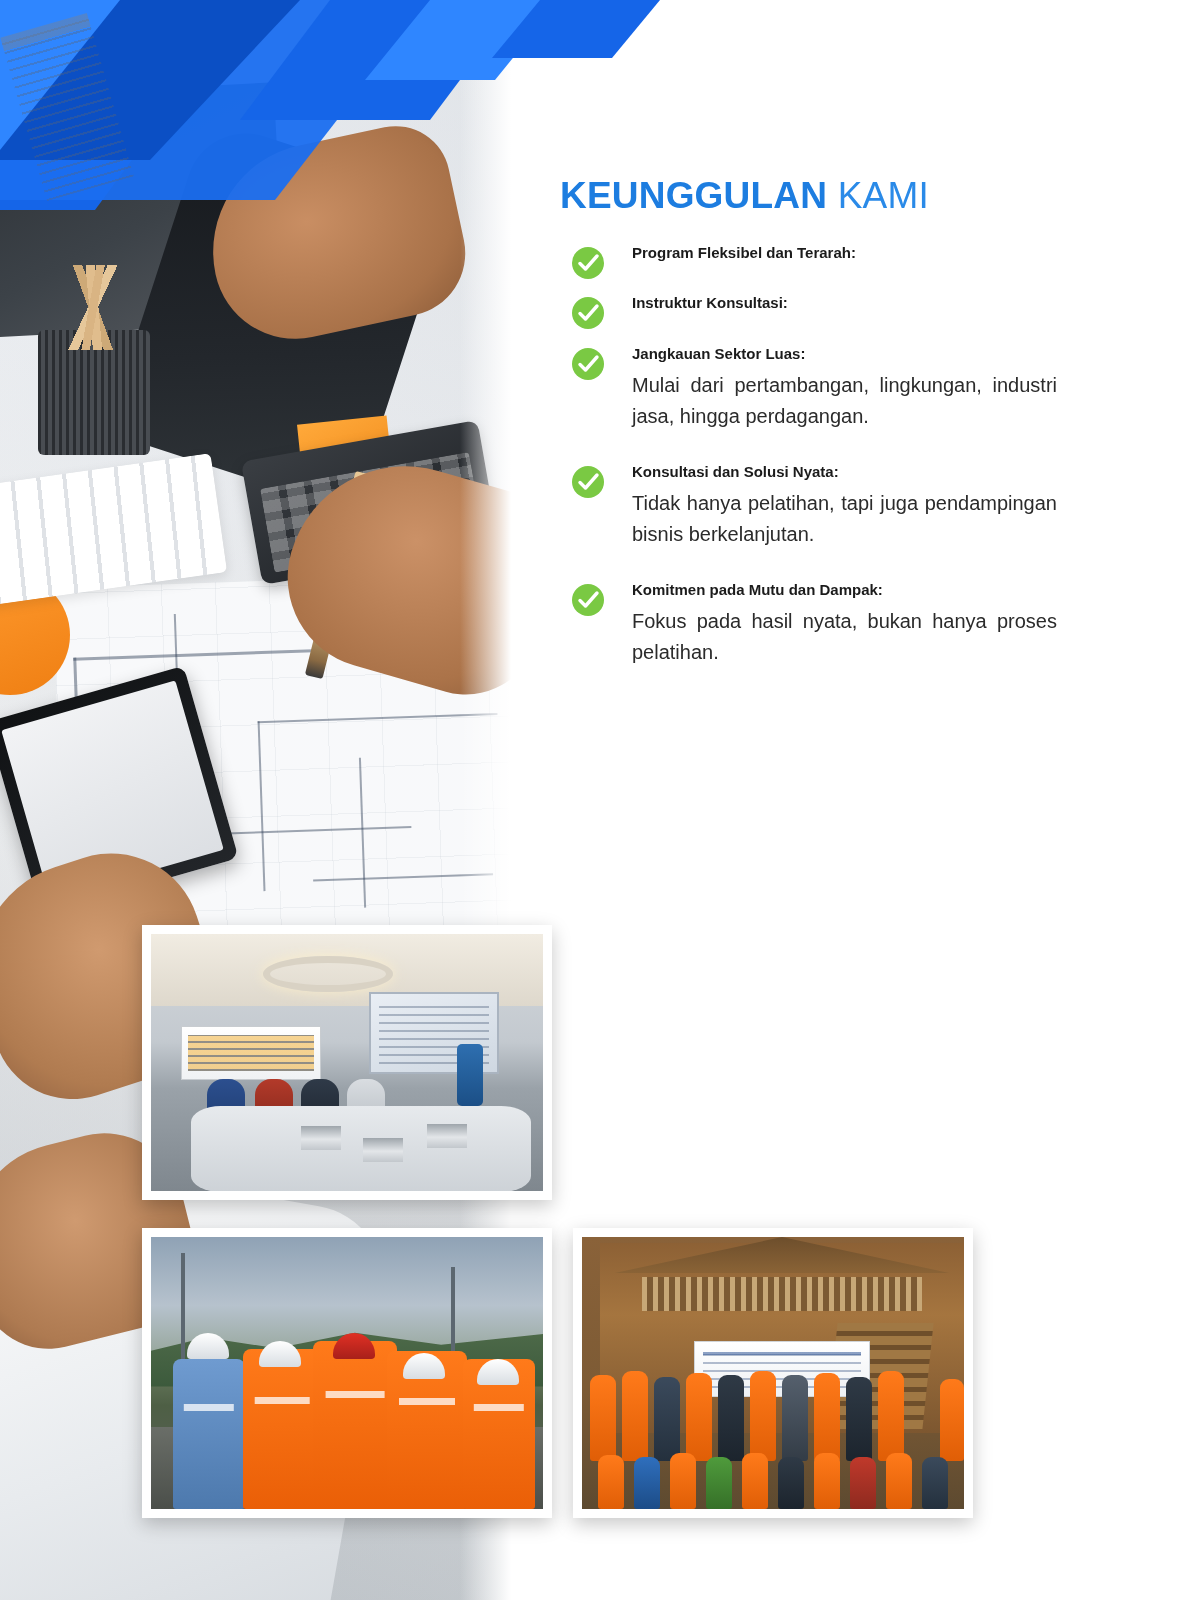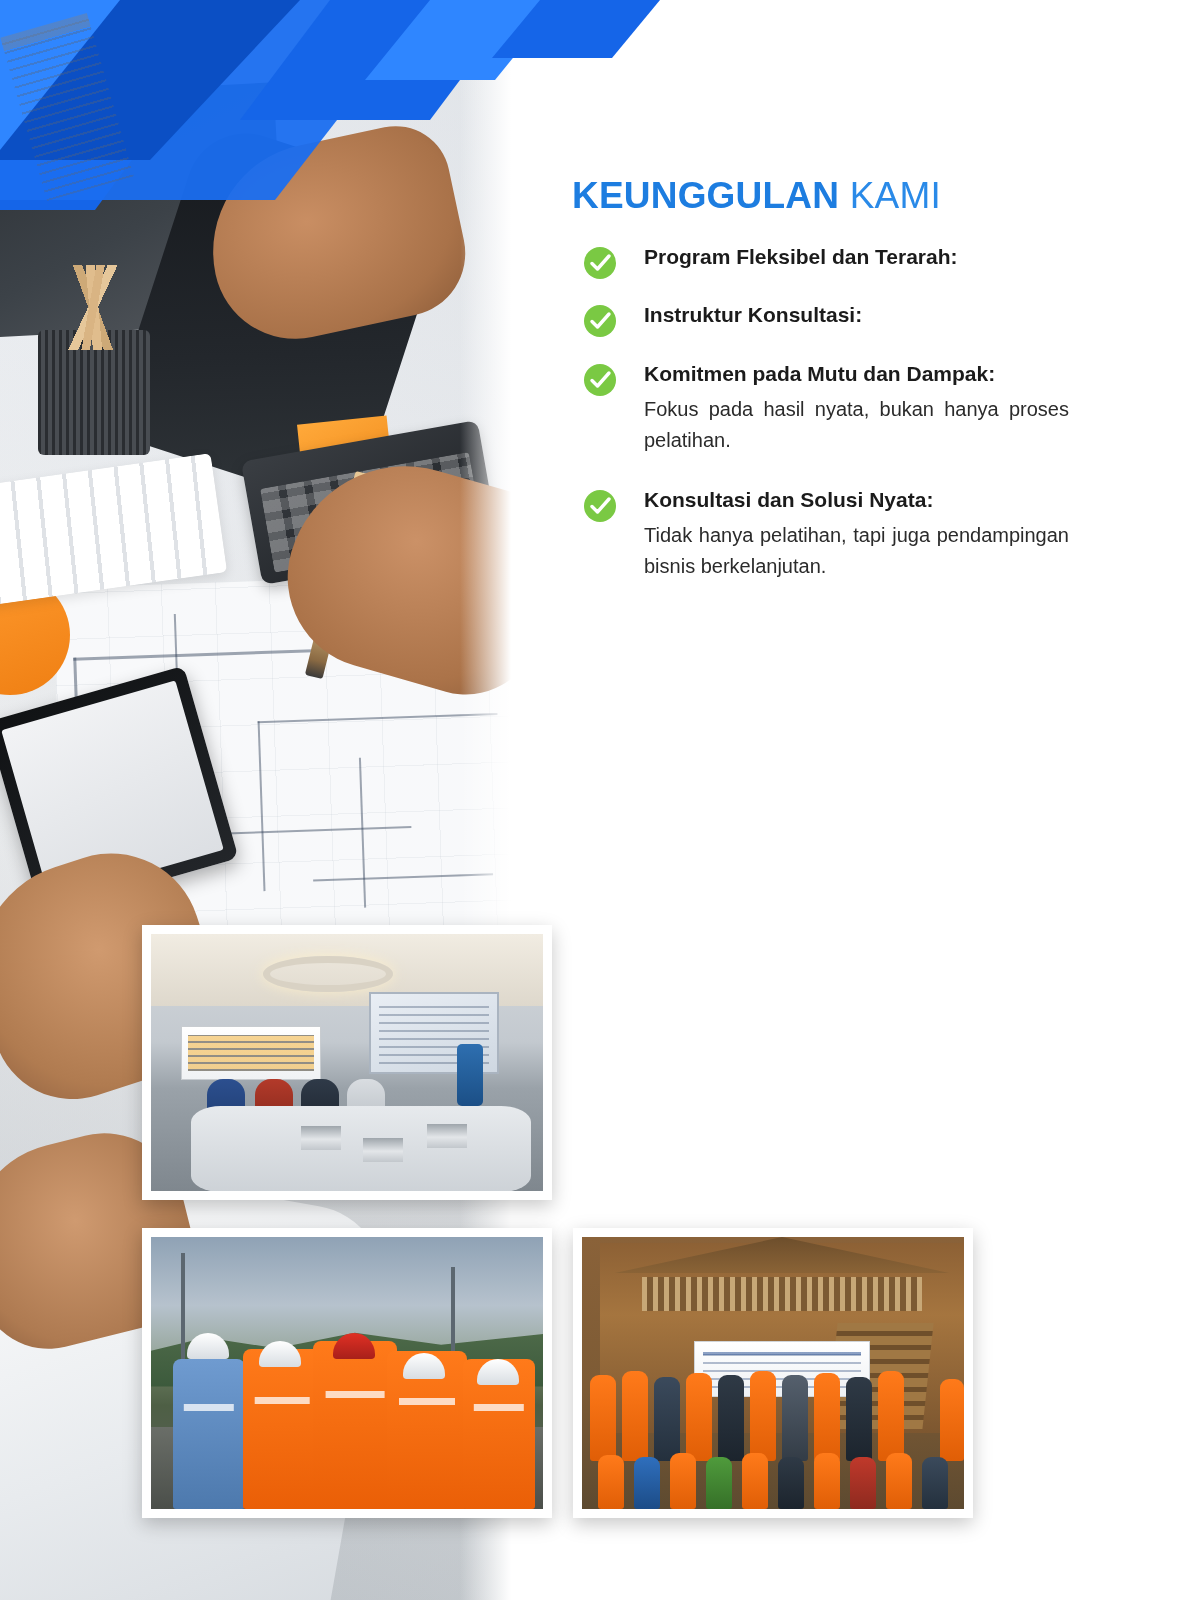--- a/index.html
+++ b/index.html
@@ -201,21 +201,21 @@
     background: linear-gradient(90deg, rgba(255,255,255,0) 0%, #ffffff 85%);
   }
 
   
   .banner { position: absolute; left: 0; top: 0; width: 700px; height: 210px; }
   .banner svg { display: block; }
 
   
   .content {
     position: absolute;
-    left: 572px; top: 175px;
+    left: 560px; top: 175px;
     width: 520px;
   }
   .heading {
     font-size: 37px;
     letter-spacing: 0.2px;
     margin-bottom: 26px;
     white-space: nowrap;
   }
   .heading .strong {
     font-weight: 700;
@@ -227,21 +227,21 @@
   }
 
   .point { position: relative; padding-left: 72px; margin-bottom: 30px; }
   .point:last-child { margin-bottom: 0; }
   .check {
     position: absolute;
     left: 10px; top: 2px;
     width: 36px; height: 36px;
   }
   .point-title {
-    font-size: 21px;
+    font-size: 15px;
     font-weight: 700;
     color: #1b1b1b;
     line-height: 1.35;
     margin-bottom: 6px;
   }
   .point-body {
     font-size: 20px;
     color: #2b2b2b;
     line-height: 1.55;
     text-align: justify;
@@ -451,41 +451,51 @@
     <div class="point">
       <span class="check">
         <svg width="36" height="36" viewBox="0 0 36 36" xmlns="http://www.w3.org/2000/svg">
           <circle cx="18" cy="18" r="16" fill="#7ac943"></circle>
           <path d="M10 18.5 L15.5 24 L27 11" fill="none" stroke="#ffffff" stroke-width="3.4" stroke-linecap="round" stroke-linejoin="round"></path>
         </svg>
       </span>
       <div class="point-title">Instruktur Konsultasi:</div>
     </div>
 
+    <div class="point">
+      <span class="check">
+        <svg width="36" height="36" viewBox="0 0 36 36" xmlns="http://www.w3.org/2000/svg">
+          <circle cx="18" cy="18" r="16" fill="#7ac943"></circle>
+          <path d="M10 18.5 L15.5 24 L27 11" fill="none" stroke="#ffffff" stroke-width="3.4" stroke-linecap="round" stroke-linejoin="round"></path>
+        </svg>
+      </span>
+      <div class="point-title">Jangkauan Sektor Luas:</div>
+      <div class="point-body">Mulai dari pertambangan, lingkungan, industri jasa, hingga perdagangan.</div>
+    </div>
+
+    <div class="point">
+      <span class="check">
+        <svg width="36" height="36" viewBox="0 0 36 36" xmlns="http://www.w3.org/2000/svg">
+          <circle cx="18" cy="18" r="16" fill="#7ac943"></circle>
+          <path d="M10 18.5 L15.5 24 L27 11" fill="none" stroke="#ffffff" stroke-width="3.4" stroke-linecap="round" stroke-linejoin="round"></path>
+        </svg>
+      </span>
+      <div class="point-title">Konsultasi dan Solusi Nyata:</div>
+      <div class="point-body">Tidak hanya pelatihan, tapi juga pendampingan bisnis berkelanjutan.</div>
+    </div>
 
     <div class="point">
       <span class="check">
         <svg width="36" height="36" viewBox="0 0 36 36" xmlns="http://www.w3.org/2000/svg">
           <circle cx="18" cy="18" r="16" fill="#7ac943"></circle>
           <path d="M10 18.5 L15.5 24 L27 11" fill="none" stroke="#ffffff" stroke-width="3.4" stroke-linecap="round" stroke-linejoin="round"></path>
         </svg>
       </span>
       <div class="point-title">Komitmen pada Mutu dan Dampak:</div>
       <div class="point-body">Fokus pada hasil nyata, bukan hanya proses pelatihan.</div>
-    </div>
-
-    <div class="point">
-      <span class="check">
-        <svg width="36" height="36" viewBox="0 0 36 36" xmlns="http://www.w3.org/2000/svg">
-          <circle cx="18" cy="18" r="16" fill="#7ac943"></circle>
-          <path d="M10 18.5 L15.5 24 L27 11" fill="none" stroke="#ffffff" stroke-width="3.4" stroke-linecap="round" stroke-linejoin="round"></path>
-        </svg>
-      </span>
-      <div class="point-title">Konsultasi dan Solusi Nyata:</div>
-      <div class="point-body">Tidak hanya pelatihan, tapi juga pendampingan bisnis berkelanjutan.</div>
     </div>
 
   </div>
 
   <div class="photo-card card-meeting">
     <div class="photo-inner">
       <div class="meeting-bg"></div>
       <div class="m-ceiling"></div>
       <div class="m-ring"></div>
       <div class="m-screen"></div>

